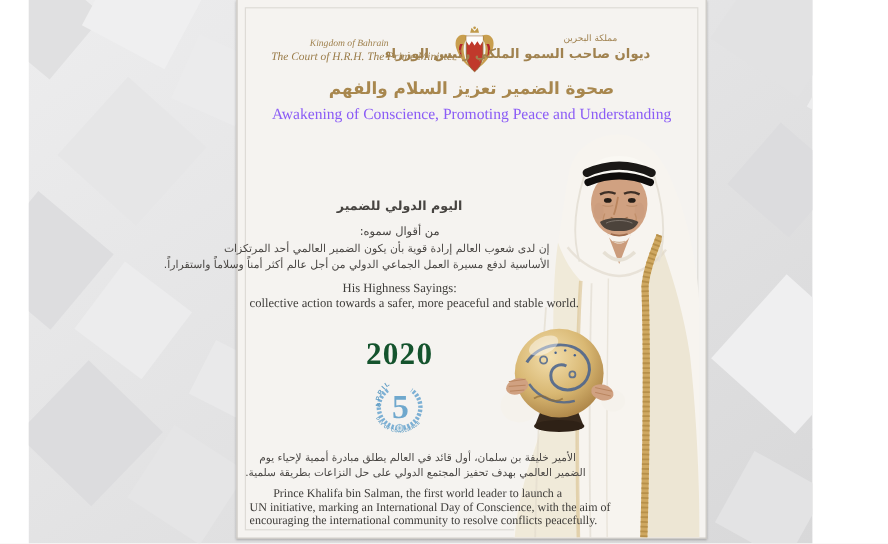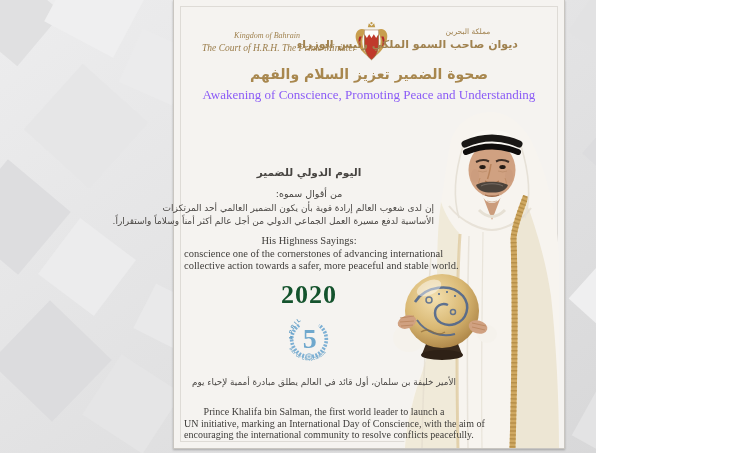--- a/index.html
+++ b/index.html
@@ -1,17 +1,17 @@
 <!DOCTYPE html>
 <html><head>
 <meta charset="utf-8">
 <style>
   html,body{margin:0;padding:0;}
   body{width:740px;height:453px;overflow:hidden;font-family:"Liberation Serif",serif;}
-  #stage{position:relative;width:596px;height:453px;background:linear-gradient(145deg,#ededee 0%,#e4e4e5 45%,#d8d8d9 100%);overflow:hidden;}
+  #stage{position:relative;width:653px;height:453px;background:linear-gradient(145deg,#ededee 0%,#e4e4e5 45%,#d8d8d9 100%);overflow:hidden;margin-left:24px;}
   .bg-sq{position:absolute;}
   
   .card{position:absolute;left:173px;top:0;width:392px;height:449px;background:#f5f3f0;border:1px solid #c9c6c1;border-top:none;box-sizing:border-box;box-shadow:0 1px 2px rgba(0,0,0,.25);}
   .card-frame{position:absolute;inset:6px;border:1px solid #dedbd6;pointer-events:none;z-index:1;}
   .hdr-left{position:absolute;left:28px;top:31px;width:130px;text-align:center;z-index:3;}
   .hdr-left .l1{font-size:8px;font-style:italic;color:#a0824f;}
   .hdr-left .l2{font-size:9.5px;font-style:italic;color:#9a7c49;margin-top:3px;white-space:nowrap;}
   .crest{position:absolute;left:179px;top:20px;z-index:3;}
   .hdr-right{position:absolute;left:244px;top:27px;width:100px;text-align:center;z-index:3;direction:rtl;}
   .hdr-right .r1{font-size:7.5px;color:#a0824f;font-family:"DejaVu Sans",sans-serif;}
@@ -82,21 +82,20 @@
     <div class="title-en">Awakening of Conscience, Promoting Peace and Understanding</div>
 
     <div class="blk sec-title">اليوم الدولي للضمير</div>
     <div class="blk q-label">من أقوال سموه:</div>
     <div class="blk q-ar">
       <div>إن لدى شعوب العالم إرادة قوية بأن يكون الضمير العالمي أحد المرتكزات</div>
       <div>الأساسية لدفع مسيرة العمل الجماعي الدولي من أجل عالم أكثر أمناً وسلاماً واستقراراً.</div>
     </div>
     <div class="blk hh-label">His Highness Sayings:</div>
     <div class="blk q-en">
-      <div>conscience one of the cornerstones of advancing international</div>
       <div>collective action towards a safer, more peaceful and stable world.</div>
     </div>
     <div class="blk year">2020</div>
 
     <div class="blk logo-wrap">
       <svg width="60" height="62" viewBox="0 0 90 93">
         <path d="M30.1 22.7 A 26 26 0 1 0 59.9 22.7" fill="none" stroke="#7db0d4" stroke-width="5.5" stroke-dasharray="3 2"></path>
         <text x="46" y="57" text-anchor="middle" font-family="Liberation Serif, serif" font-size="42" font-weight="bold" fill="#6fa8cd">5</text>
         <defs>
           <path id="aprilArc" d="M 21 44 A 26 26 0 0 1 41 13"></path>
@@ -108,20 +107,21 @@
         <text font-family="Liberation Sans, sans-serif" font-size="5.4" font-weight="bold" fill="#5f9cc4" letter-spacing="0.5">
           <textPath href="#captionArc" startOffset="4">DAY OF CONSCIENCE</textPath>
         </text>
         <circle cx="45" cy="70" r="4.5" fill="#f5f3f0" stroke="#6fa8cd" stroke-width="1"></circle>
         <path d="M40.5 70 H49.5 M45 65.5 V74.5 M42 66.8 C44 69,46 71,48 73.2 M48 66.8 C46 69,44 71,42 73.2" stroke="#6fa8cd" stroke-width="0.7" fill="none"></path>
       </svg>
     </div>
 
     <div class="blk ftr-ar">
       <div>الأمير خليفة بن سلمان، أول قائد في العالم يطلق مبادرة أممية لإحياء يوم</div>
+      <div>الضمير العالمي بهدف تحفيز المجتمع الدولي على حل النزاعات بطريقة سلمية.</div>
     </div>
     <div class="blk ftr-en">
       <div>Prince Khalifa bin Salman, the first world leader to launch a</div>
       <div>UN initiative, marking an International Day of Conscience, with the aim of</div>
       <div>encouraging the international community to resolve conflicts peacefully.</div>
     </div>
 
     <svg class="photo" viewBox="0 0 180 342" width="180" height="342">
       <defs>
         <radialGradient id="goldGlobe" cx="40%" cy="32%" r="75%">

